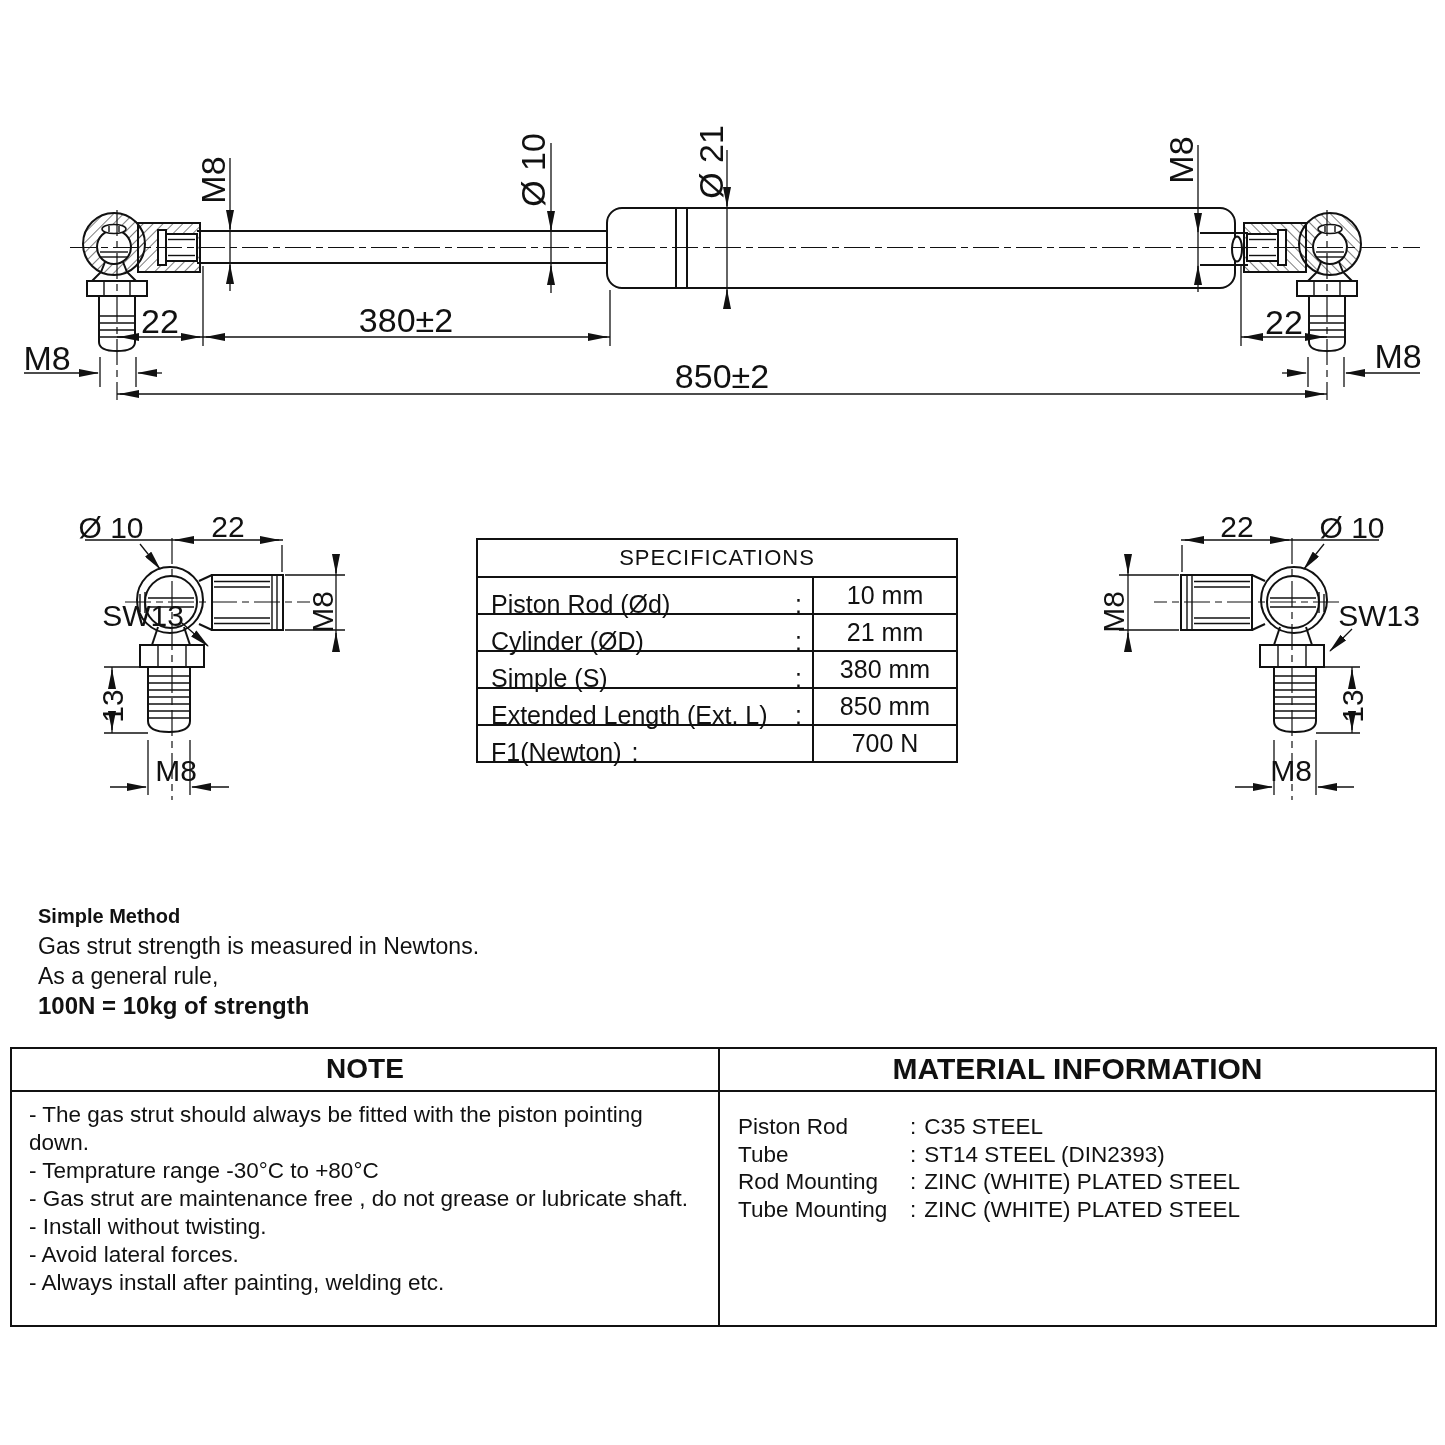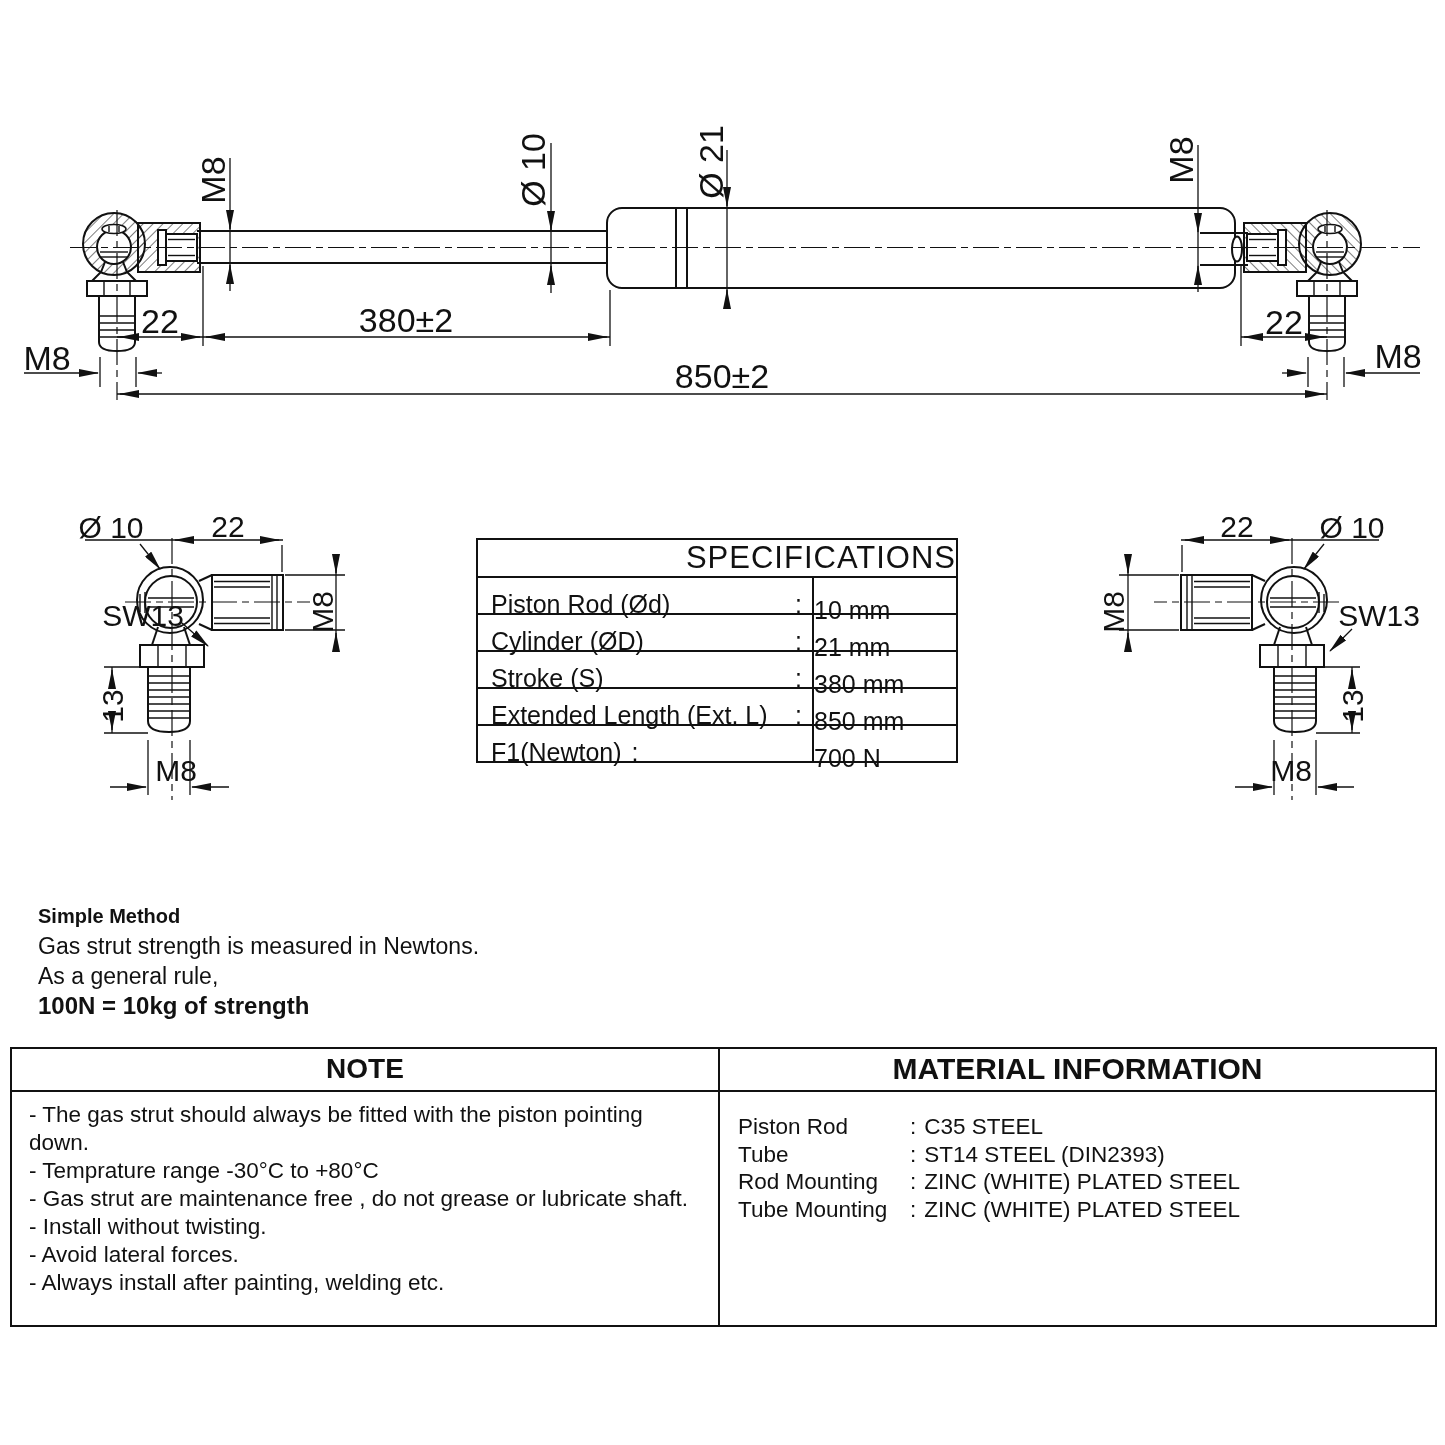--- a/index.html
+++ b/index.html
@@ -12,28 +12,28 @@
   svg .dim{fill:none;stroke:#111;stroke-width:1.3;}
   svg .cl{fill:none;stroke:#111;stroke-width:1.2;stroke-dasharray:26 5 7 5;}
   svg text{fill:#111;stroke:none;font-family:"Liberation Sans",sans-serif;
            text-anchor:middle;dominant-baseline:central;}
   svg text.dl{font-size:34px;}
   svg text.ds{font-size:30px;}
 
   
   .spec-table{position:absolute;left:476px;top:538px;width:482px;border:2px solid #111;
               font-size:25px;background:#fff;box-sizing:border-box;}
-  .spec-header{height:36px;line-height:36px;text-align:right;font-size:31px;
+  .spec-header{height:36px;line-height:36px;text-align:center;font-size:22px;
                border-bottom:2px solid #111;letter-spacing:1px;}
   .spec-row{display:flex;height:35px;line-height:35px;border-bottom:2px solid #111;}
   .spec-row:last-child{border-bottom:none;}
   .spec-label{width:336px;box-sizing:border-box;border-right:2px solid #111;
               display:flex;justify-content:space-between;padding:9px 10px 0 13px;}
   .spec-row.inline-colon .spec-label{justify-content:flex-start;gap:10px;}
-  .spec-value{flex:1;margin-top:15px;}
+  .spec-value{flex:1;text-align:center;}
 
   
   .simple-method{position:absolute;left:38px;top:901px;font-size:23px;line-height:30px;}
   .sm-title{font-size:20px;font-weight:bold;}
   .sm-bold{font-size:24px;font-weight:bold;}
 
   
   .bottom-table{position:absolute;left:10px;top:1047px;width:1427px;height:280px;
                 border:2px solid #111;box-sizing:border-box;display:flex;flex-direction:column;}
   .bt-header{display:flex;height:41px;border-bottom:2px solid #111;flex:none;}
@@ -255,21 +255,21 @@
   <div class="spec-row">
     <div class="spec-label">
       <span>Cylinder (ØD)</span>
       <span>:</span>
     </div>
     <div class="spec-value">21 mm</div>
   </div>
 
   <div class="spec-row">
     <div class="spec-label">
-      <span>Stroke (S)</span>
+      <span>Simple (S)</span>
       <span>:</span>
     </div>
     <div class="spec-value">380 mm</div>
   </div>
 
   <div class="spec-row">
     <div class="spec-label">
       <span>Extended Length (Ext. L)</span>
       <span>:</span>
     </div>

